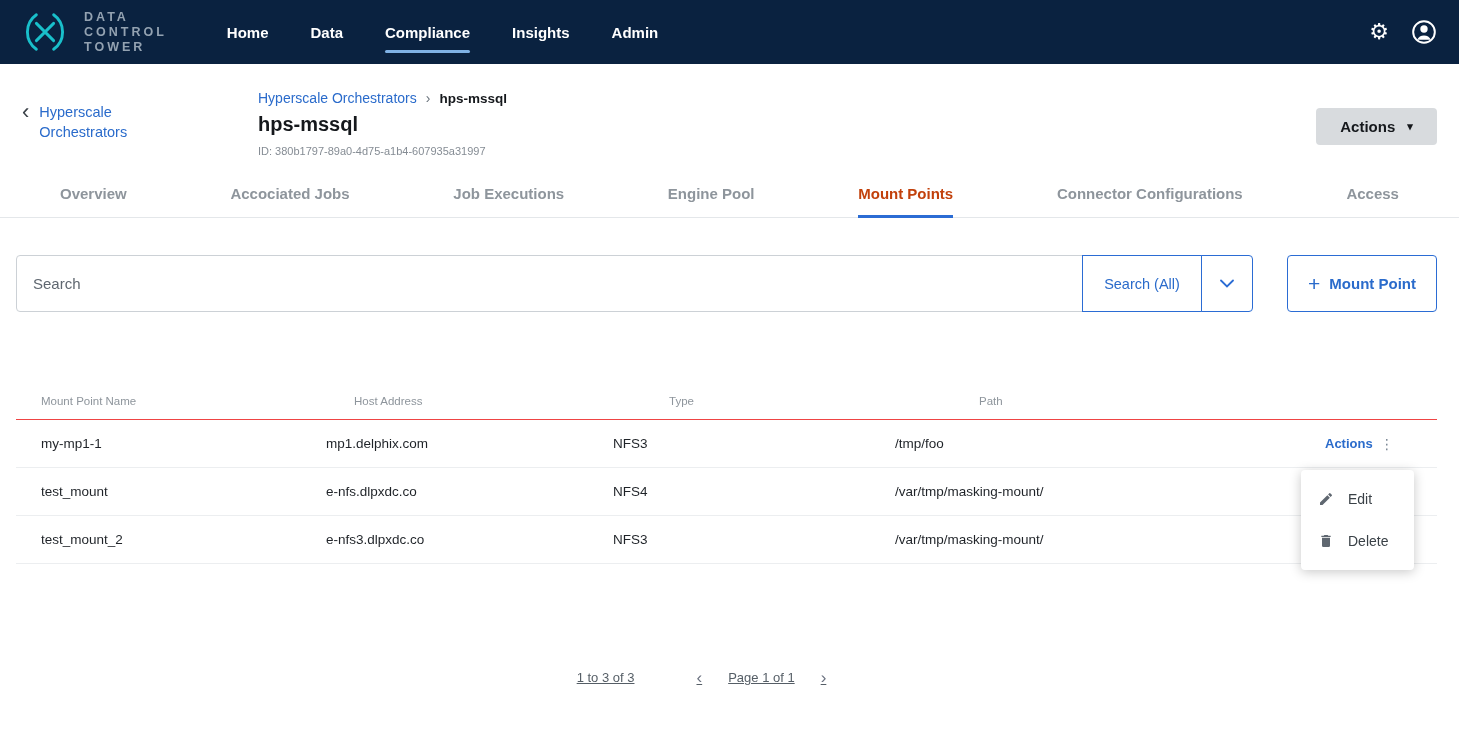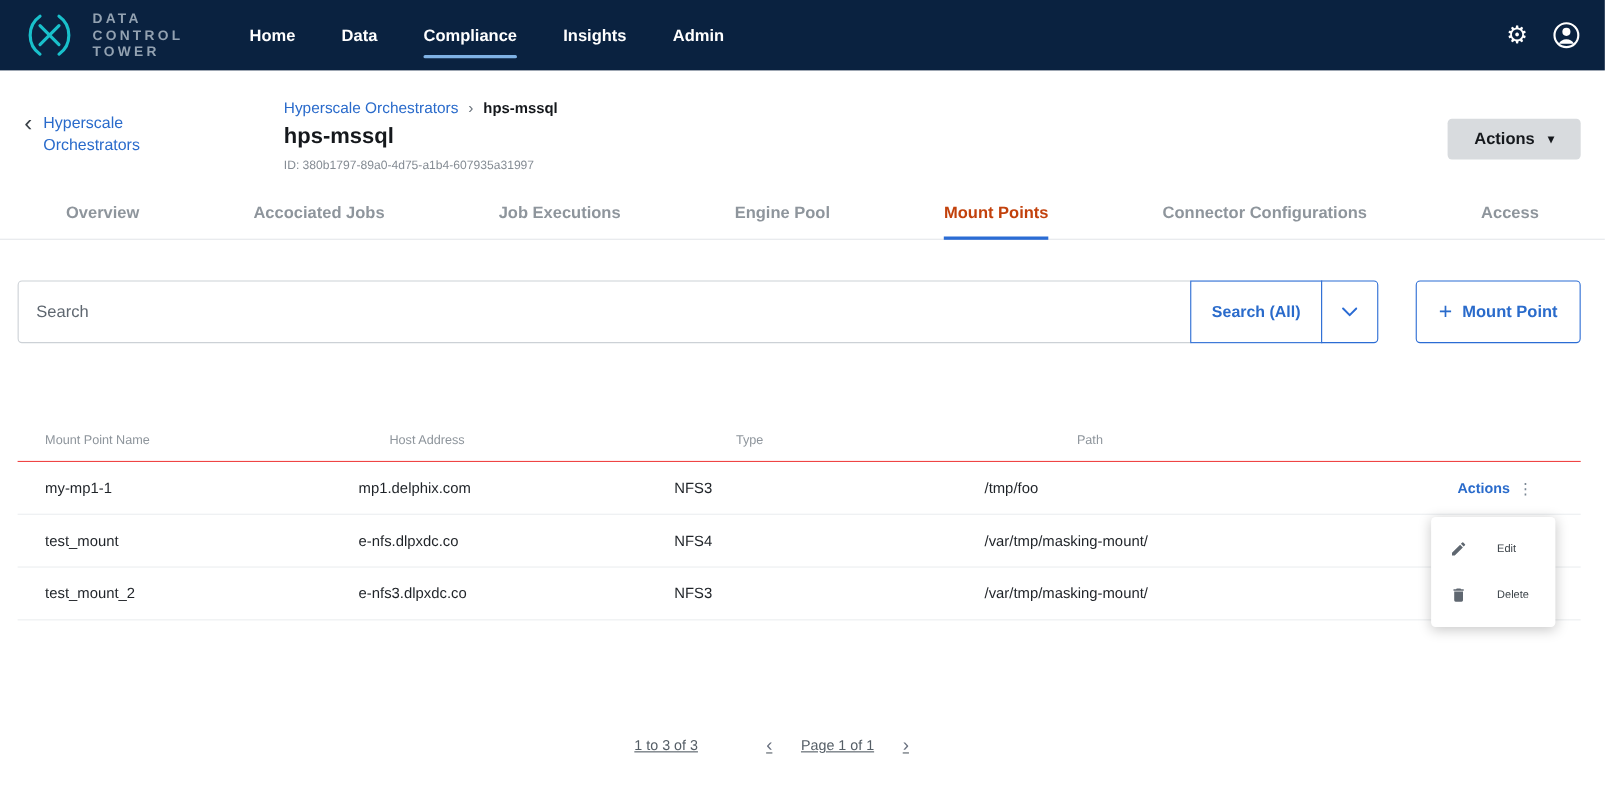--- a/index.html
+++ b/index.html
@@ -72,21 +72,21 @@
 
   
   .toolbar { display:flex; margin:37px 22px 0 16px; height:57px; }
   .search-input {
     flex:1; border:1px solid #ccd1d6; border-radius:4px 0 0 4px;
     padding:0 16px; font-family:inherit; font-size:15px; color:#333; outline:none;
   }
   .search-input::placeholder { color:#5f6770; }
   .search-btn {
     width:120px; border:1px solid #2b6cd4; margin-left:-1px; background:#fff;
-    color:#2a6bcb; font-family:inherit; font-weight:700; font-size:14.5px; cursor:pointer;
+    color:#2a6bcb; font-family:inherit; font-weight:400; font-size:14.5px; cursor:pointer;
   }
   .search-caret {
     width:52px; border:1px solid #2b6cd4; margin-left:-1px;
     border-radius:0 4px 4px 0; display:flex; align-items:center; justify-content:center;
     background:#fff; cursor:pointer;
   }
   .add-btn {
     margin-left:34px; width:150px; border:1px solid #2b6cd4; border-radius:4px;
     background:#fff; color:#2a6bcb; font-family:inherit; font-weight:700; font-size:15px;
     display:flex; align-items:center; justify-content:center; gap:9px; cursor:pointer;
@@ -111,22 +111,22 @@
   .kebab { font-size:14px; color:#7a8794; font-weight:400; cursor:pointer; }
 
   
   .menu {
     position:absolute; left:1301px; top:470px; width:113px;
     background:#fff; border-radius:4px;
     box-shadow:0 2px 12px rgba(0,0,0,.22);
     padding:8px 0; z-index:10;
   }
   .menu-item {
-    display:flex; align-items:center; gap:27px;
-    padding:13px 17px; font-size:10px; color:#3a4147; cursor:pointer;
+    display:flex; align-items:center; gap:14px;
+    padding:13px 17px; font-size:14px; color:#3a4147; cursor:pointer;
   }
 
   
   .pagination {
     display:flex; align-items:center; justify-content:center;
     margin-top:105px; padding-right:52px;
     font-size:13px; color:#555e66;text-decoration:underline;
   }
   .pag-range { margin-right:58px; }
   .pag-chevron { font-size:17px; color:#6b7280; cursor:pointer; padding:0 4px; line-height:1; }

